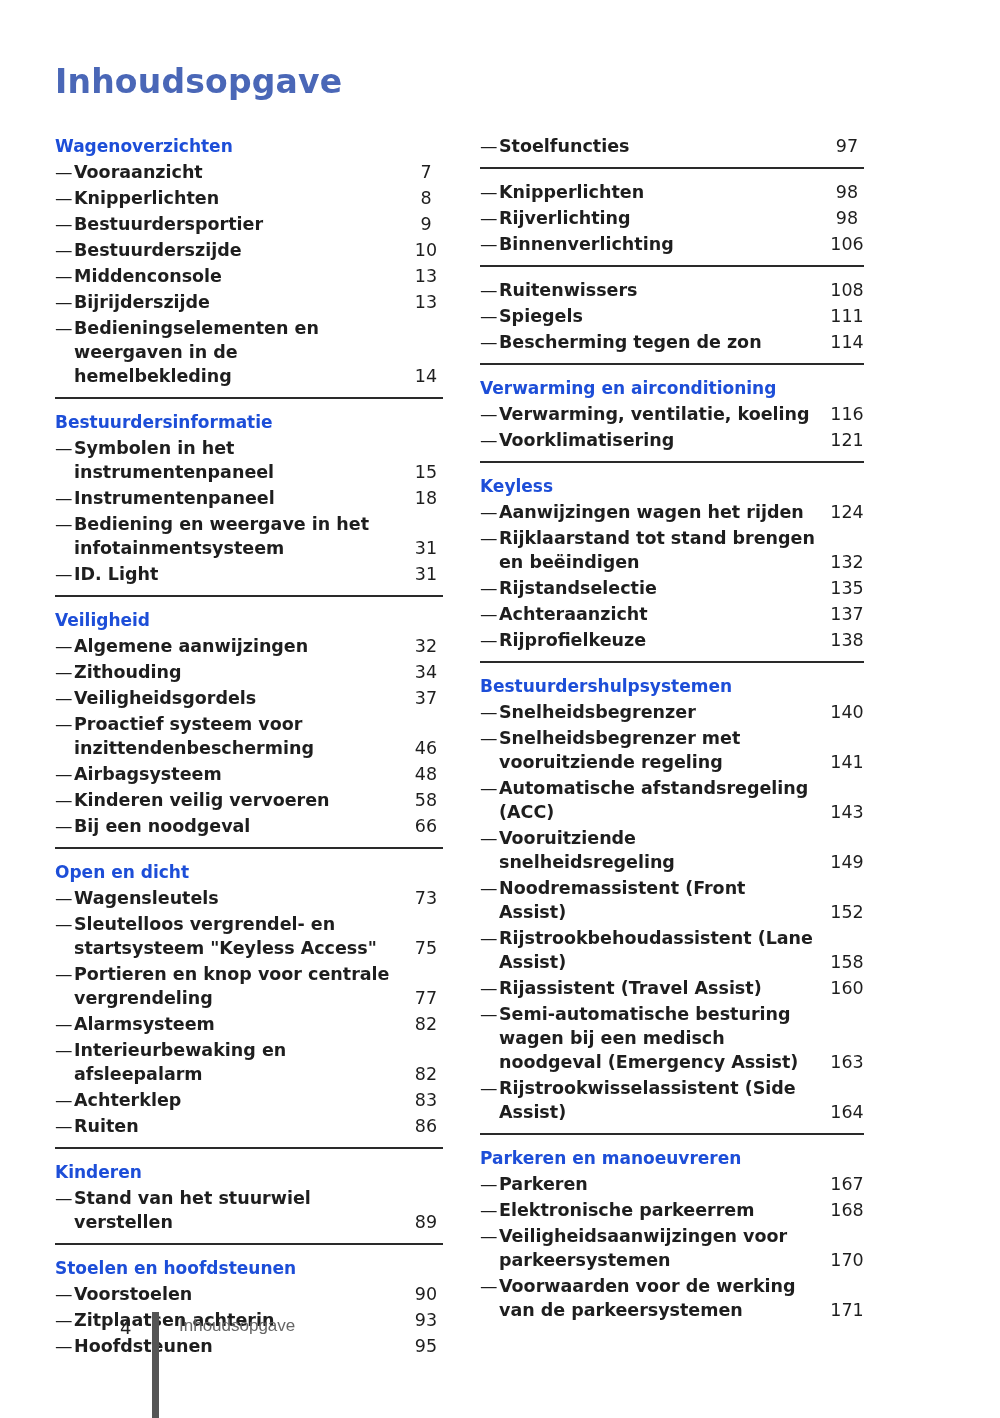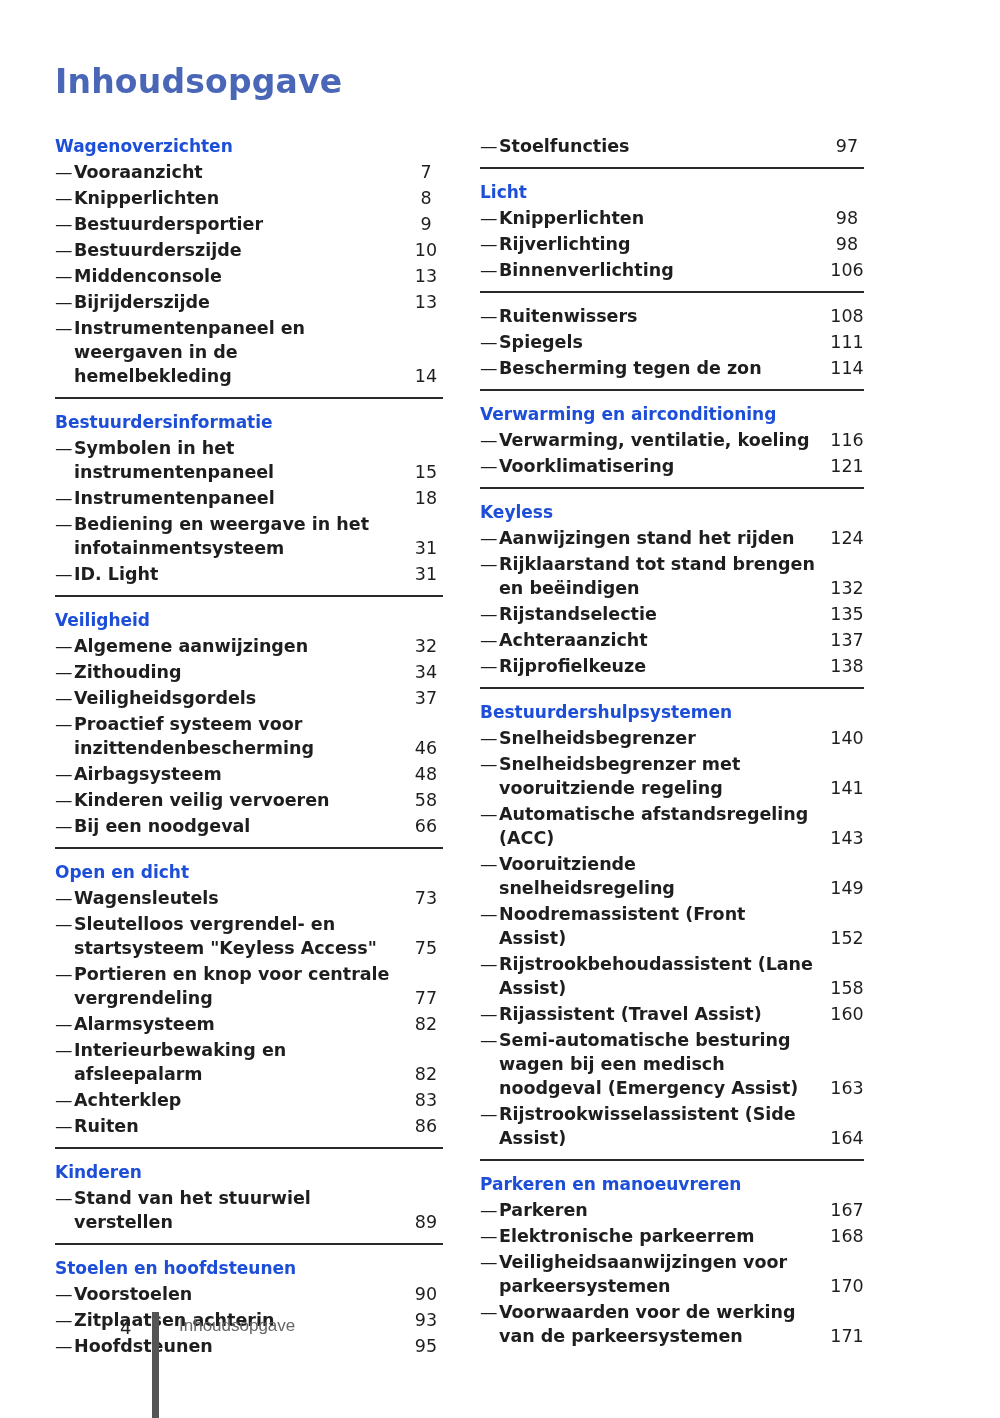--- a/index.html
+++ b/index.html
@@ -89,21 +89,21 @@
       <div class="entry">
         <div class="text">
           <span class="dash">—</span>
           <span class="label">Bijrijderszijde</span>
         </div>
         <span class="page">13</span>
       </div>
       <div class="entry">
         <div class="text">
           <span class="dash">—</span>
-          <span class="label">Instrumentenpaneel en weergaven in de hemelbekleding</span>
+          <span class="label">Bedieningselementen en weergaven in de hemelbekleding</span>
         </div>
         <span class="page">14</span>
       </div>
     </div>
     <div class="section">
       <div class="sec-title">Bestuurdersinformatie</div>
       <div class="entry">
         <div class="text">
           <span class="dash">—</span>
           <span class="label">Symbolen in het instrumentenpaneel</span>
@@ -275,21 +275,20 @@
     <div class="section">
       <div class="entry">
         <div class="text">
           <span class="dash">—</span>
           <span class="label">Stoelfuncties</span>
         </div>
         <span class="page">97</span>
       </div>
     </div>
     <div class="section">
-      <div class="sec-title">Licht</div>
       <div class="entry">
         <div class="text">
           <span class="dash">—</span>
           <span class="label">Knipperlichten</span>
         </div>
         <span class="page">98</span>
       </div>
       <div class="entry">
         <div class="text">
           <span class="dash">—</span>
@@ -343,21 +342,21 @@
           <span class="label">Voorklimatisering</span>
         </div>
         <span class="page">121</span>
       </div>
     </div>
     <div class="section">
       <div class="sec-title">Keyless</div>
       <div class="entry">
         <div class="text">
           <span class="dash">—</span>
-          <span class="label">Aanwijzingen stand het rijden</span>
+          <span class="label">Aanwijzingen wagen het rijden</span>
         </div>
         <span class="page">124</span>
       </div>
       <div class="entry">
         <div class="text">
           <span class="dash">—</span>
           <span class="label">Rijklaarstand tot stand brengen en beëindigen</span>
         </div>
         <span class="page">132</span>
       </div>

